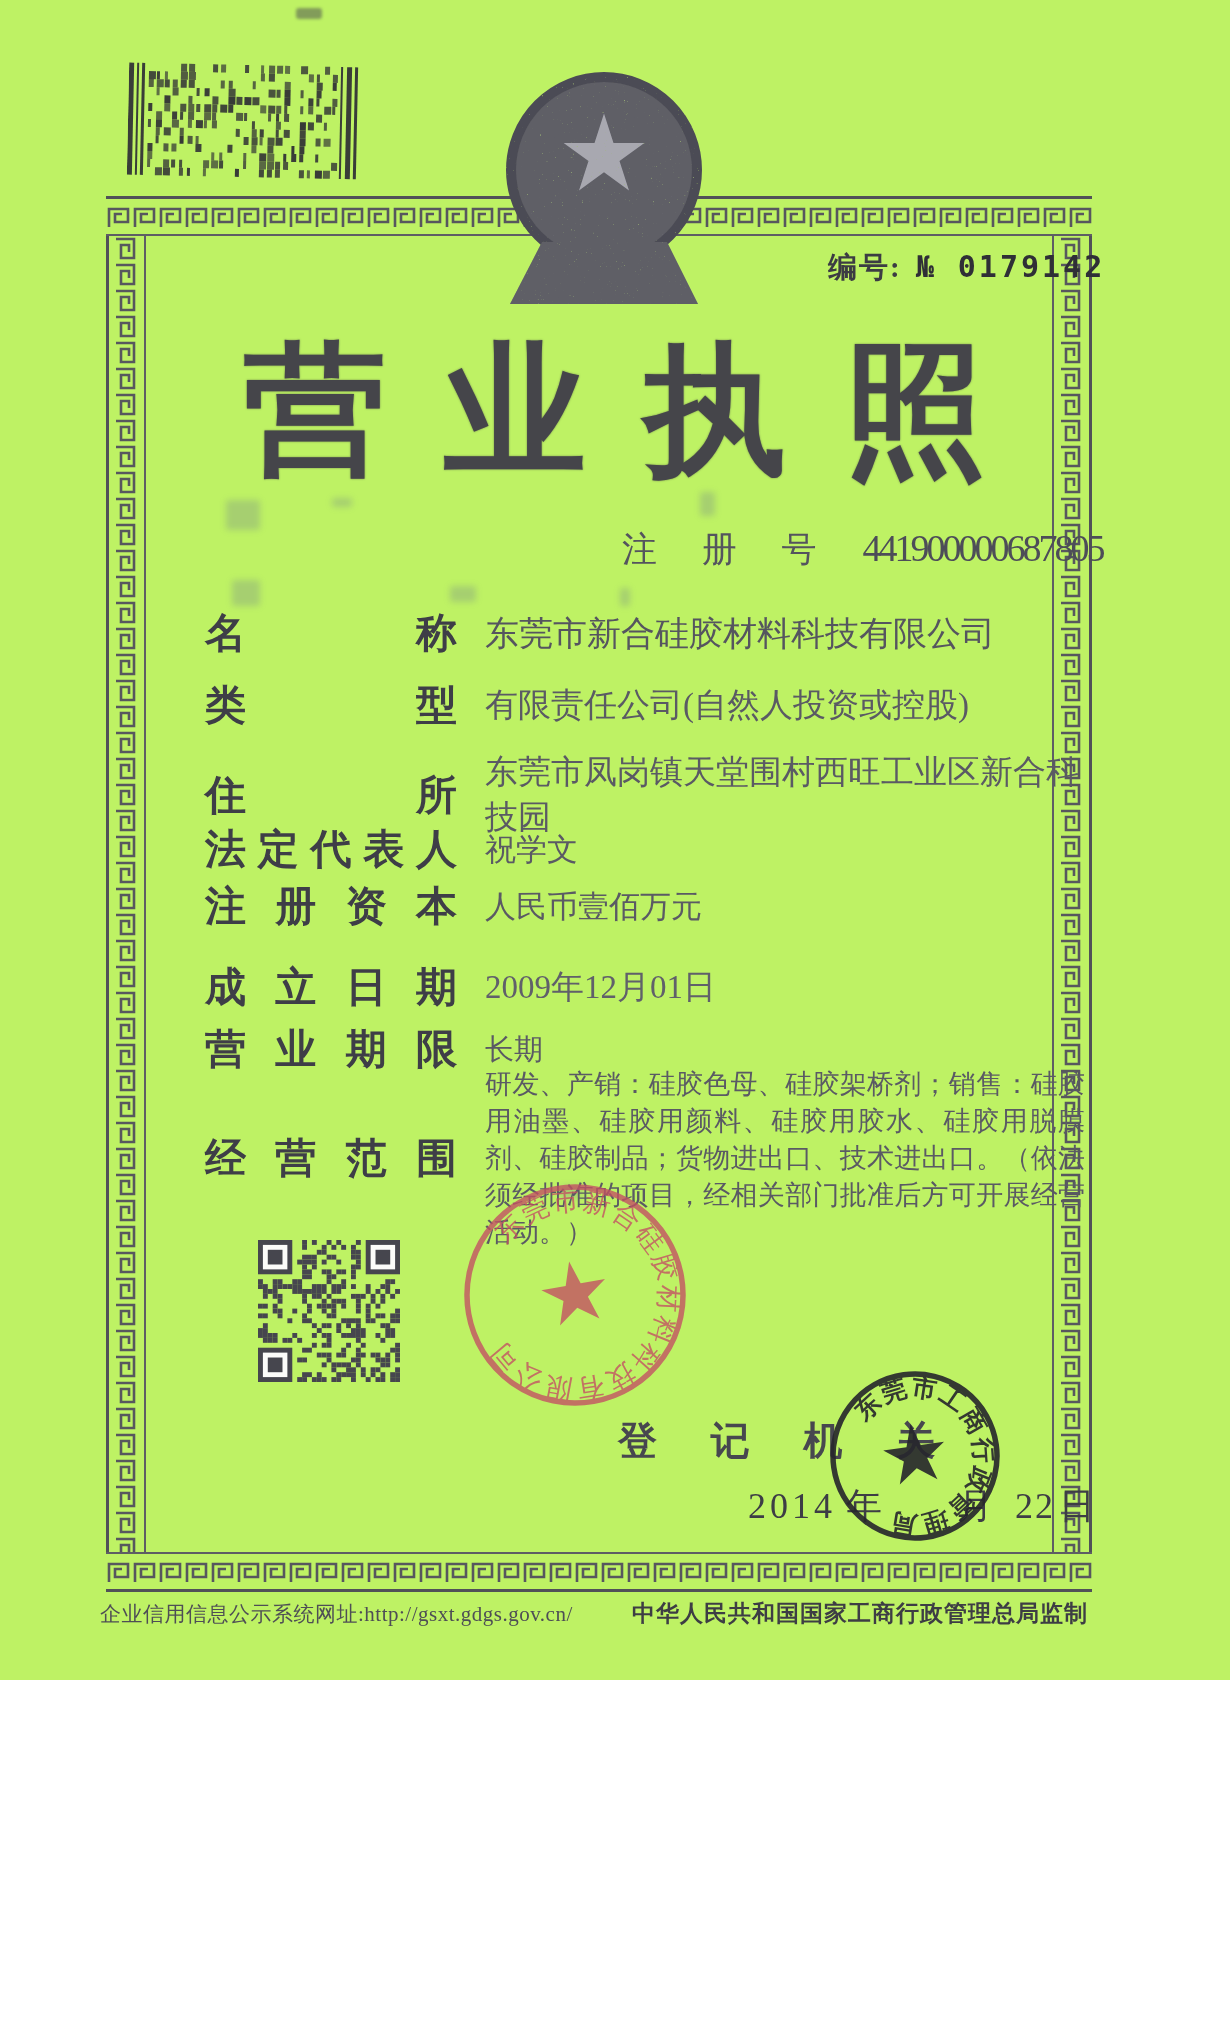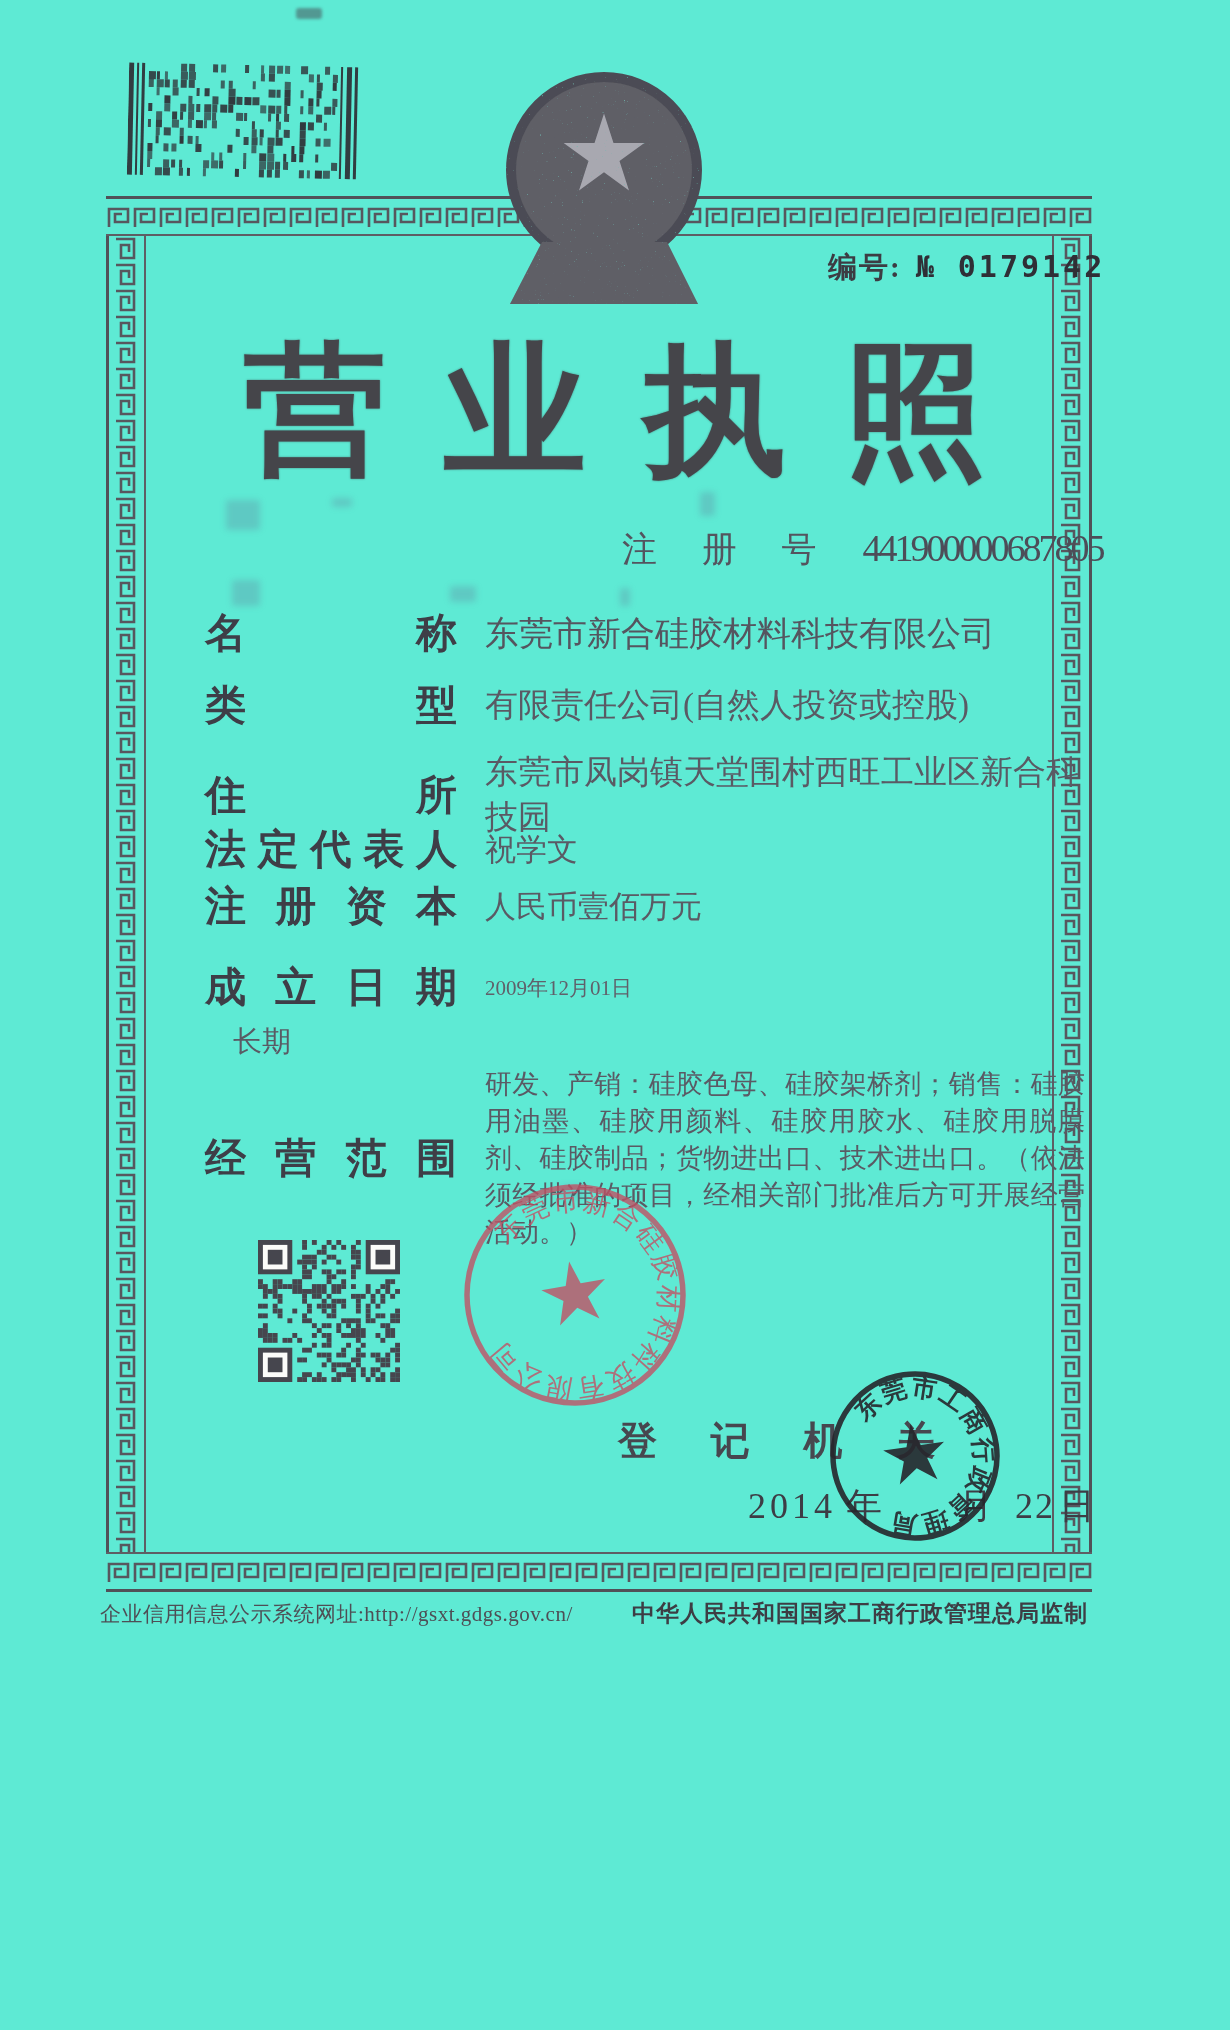--- a/index.html
+++ b/index.html
@@ -1,16 +1,16 @@
 <!DOCTYPE html>
 <html><head>
 <meta charset="utf-8">
 <style>
   html,body{margin:0;padding:0;background:#ffffff;}
-  .page{position:relative;width:1230px;height:2030px;background:#5eead4;overflow:hidden;
+  .page{position:relative;width:1230px;height:1680px;background:#bef264;overflow:hidden;
         font-family:"Liberation Serif","DejaVu Serif",serif;color:#44444c;}
   
   .band{position:absolute;display:flex;align-items:center;overflow:hidden;box-sizing:border-box;}
   .band svg{flex:none;display:block;}
   .band-h-top{left:106px;top:196px;width:986px;height:40px;border-top:3px solid #515158;border-bottom:2px solid #5e5e64;}
   .band-h-bot{left:106px;top:1552px;width:986px;height:40px;border-bottom:3px solid #515158;border-top:2px solid #5e5e64;}
   .band-v{width:1316px;height:40px;transform:rotate(90deg);transform-origin:0 0;}
   .band-v-left{left:146px;top:236px;border-top:2px solid #5e5e64;border-bottom:3px solid #515158;}
   .band-v-right{left:1092px;top:236px;border-top:3px solid #515158;border-bottom:2px solid #5e5e64;}
   
@@ -820,23 +820,24 @@
   <div class="row" style="top:750px">
     <span class="f-label">住所</span>
     <span class="f-value" style="font-size:33px">东莞市凤岗镇天堂围村西旺工业区新合科技园</span>
   </div>
   <div class="row" style="top:879px">
     <span class="f-label">注册资本</span>
     <span class="f-value" style="font-size:31px">人民币壹佰万元</span>
   </div>
   <div class="row" style="top:960px">
     <span class="f-label">成立日期</span>
-    <span class="f-value" style="font-size:21px;color:#60606a">2009年12月01日</span>
+    <span class="f-value" style="font-size:33px;color:#60606a">2009年12月01日</span>
   </div>
   <div class="row" style="top:1022px">
+    <span class="f-label">营业期限</span>
     <span class="f-value" style="font-size:29px">长期</span>
   </div>
   <div class="row" style="top:1066px">
     <span class="f-label">经营范围</span>
     <span class="f-value scope">研发、产销：硅胶色母、硅胶架桥剂；销售：硅胶用油墨、硅胶用颜料、硅胶用胶水、硅胶用脱膜剂、硅胶制品；货物进出口、技术进出口。（依法须经批准的项目，经相关部门批准后方可开展经营活动。）</span>
   </div>
 
   <svg class="qr" id="qrcode" viewBox="0 0 142 142">
       <rect x="0.0" y="39.2" width="4.9" height="4.9" fill="#46464e"></rect>
       <rect x="0.0" y="44.1" width="4.9" height="4.9" fill="#46464e"></rect>

